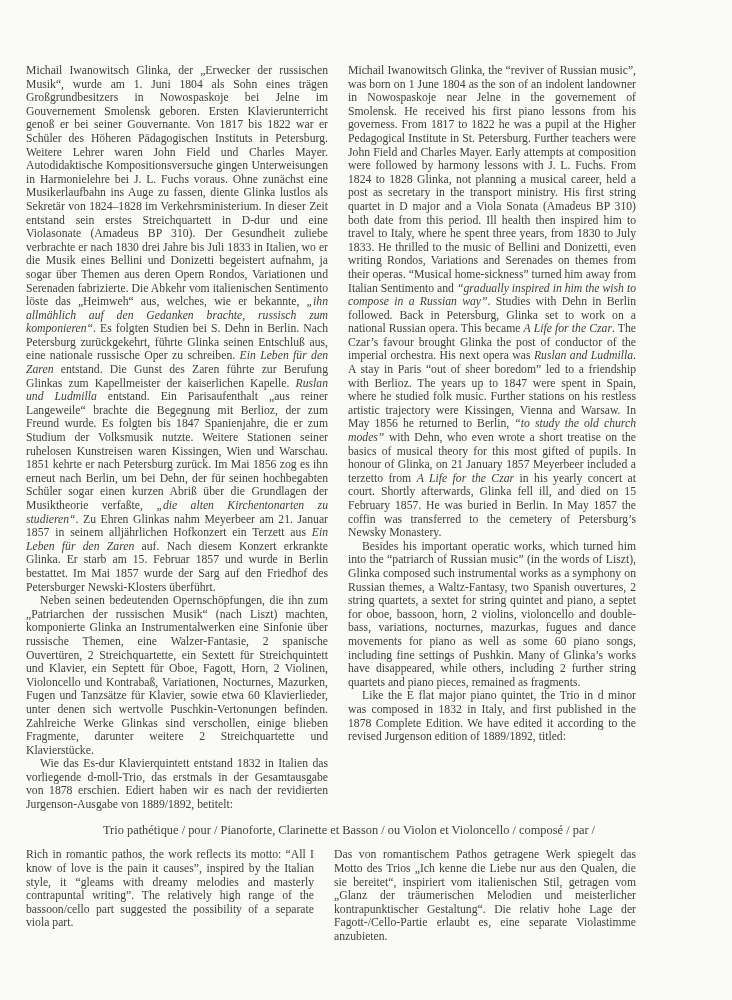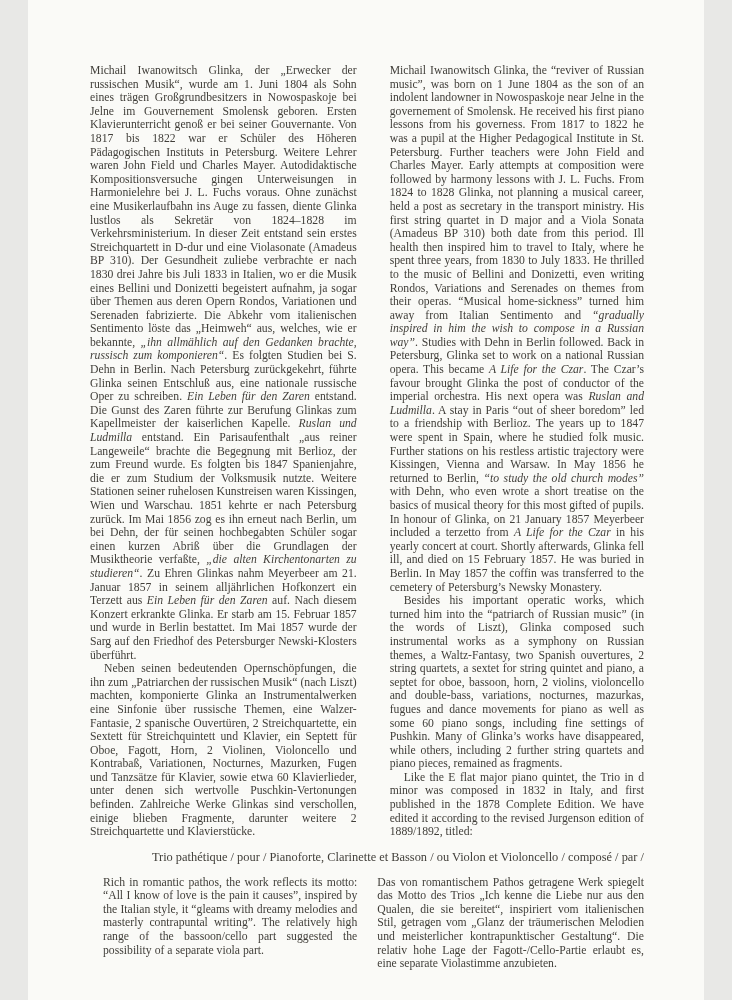--- a/index.html
+++ b/index.html
@@ -1,57 +1,58 @@
 <!DOCTYPE html>
 <html lang="en"><head>
 <meta charset="utf-8">
 <style>
   html, body { margin: 0; padding: 0; background: #e8e8e6; }
   .page {
     position: relative;
-    width: 676px;
+    width: 732px;
     height: 1000px;
     margin: 0 auto;
     background: #fafaf7;
     box-sizing: border-box;
-    padding: 64px 60px 0 62px;
+    padding: 64px 60px 0 26px;
     font-family: "Liberation Serif", "DejaVu Serif", serif;
     color: #403e39;
     overflow: hidden;
   }
   .columns { display: flex; gap: 20px; }
   .col {
     text-align: justify;
     font-size: 11.7px;
     line-height: 13.6px;
     hyphens: auto;
     -webkit-hyphens: auto;
   }
   .col-de { width: 302px; }
-  .col-en { width: 288px; margin-left: 13px; }
+  .col-en { width: 288px; }
   .col p { margin: 0; }
   .col p.indent { text-indent: 14px; }
   .col i { font-style: italic; }
   .title-block {
-    text-align: right;
+    text-align: center;
     margin: 11px 0 10px 0;
     font-size: 12.4px;
     line-height: 15.8px;
   }
   .title-block p { margin: 0; }
 </style>
 </head>
 <body>
 
 <div class="page">
 
   <section class="columns main">
     <div class="col col-de" lang="de">
       <p>Michail Iwanowitsch Glinka, der „Erwecker der russischen Musik“, wurde am 1. Juni 1804 als Sohn eines trägen Großgrundbesitzers in Nowospaskoje bei Jelne im Gouvernement Smolensk geboren. Ersten Klavierunterricht genoß er bei seiner Gouvernante. Von 1817 bis 1822 war er Schüler des Höheren Pädagogischen Instituts in Petersburg. Weitere Lehrer waren John Field und Charles Mayer. Autodidaktische Kompositionsversuche gingen Unterweisungen in Harmonielehre bei J. L. Fuchs voraus. Ohne zunächst eine Musikerlaufbahn ins Auge zu fassen, diente Glinka lustlos als Sekretär von 1824–1828 im Verkehrsministerium. In dieser Zeit entstand sein erstes Streichquartett in D-dur und eine Violasonate (Amadeus BP 310). Der Gesundheit zuliebe verbrachte er nach 1830 drei Jahre bis Juli 1833 in Italien, wo er die Musik eines Bellini und Donizetti begeistert aufnahm, ja sogar über Themen aus deren Opern Rondos, Variationen und Serenaden fabrizierte. Die Abkehr vom italienischen Sentimento löste das „Heimweh“ aus, welches, wie er bekannte, <i>„ihn allmählich auf den Gedanken brachte, russisch zum komponieren“</i>. Es folgten Studien bei S. Dehn in Berlin. Nach Petersburg zurückgekehrt, führte Glinka seinen Entschluß aus, eine nationale russische Oper zu schreiben. <i>Ein Leben für den Zaren</i> entstand. Die Gunst des Zaren führte zur Berufung Glinkas zum Kapellmeister der kaiserlichen Kapelle. <i>Ruslan und Ludmilla</i> entstand. Ein Parisaufenthalt „aus reiner Langeweile“ brachte die Begegnung mit Berlioz, der zum Freund wurde. Es folgten bis 1847 Spanienjahre, die er zum Studium der Volksmusik nutzte. Weitere Stationen seiner ruhelosen Kunstreisen waren Kissingen, Wien und Warschau. 1851 kehrte er nach Petersburg zurück. Im Mai 1856 zog es ihn erneut nach Berlin, um bei Dehn, der für seinen hochbegabten Schüler sogar einen kurzen Abriß über die Grundlagen der Musiktheorie verfaßte, <i>„die alten Kirchentonarten zu studieren“</i>. Zu Ehren Glinkas nahm Meyerbeer am 21. Januar 1857 in seinem alljährlichen Hofkonzert ein Terzett aus <i>Ein Leben für den Zaren</i> auf. Nach diesem Konzert erkrankte Glinka. Er starb am 15. Februar 1857 und wurde in Berlin bestattet. Im Mai 1857 wurde der Sarg auf den Friedhof des Petersburger Newski-Klosters überführt.</p>
       <p class="indent">Neben seinen bedeutenden Opernschöpfungen, die ihn zum „Patriarchen der russischen Musik“ (nach Liszt) machten, komponierte Glinka an Instrumentalwerken eine Sinfonie über russische Themen, eine Walzer-Fantasie, 2 spanische Ouvertüren, 2 Streichquartette, ein Sextett für Streichquintett und Klavier, ein Septett für Oboe, Fagott, Horn, 2 Violinen, Violoncello und Kontrabaß, Variationen, Nocturnes, Mazurken, Fugen und Tanzsätze für Klavier, sowie etwa 60 Klavierlieder, unter denen sich wertvolle Puschkin-Vertonungen befinden. Zahlreiche Werke Glinkas sind verschollen, einige blieben Fragmente, darunter weitere 2 Streichquartette und Klavierstücke.</p>
+      <p class="indent">Wie das Es-dur Klavierquintett entstand 1832 in Italien das vorliegende d-moll-Trio, das erstmals in der Gesamtausgabe von 1878 erschien. Ediert haben wir es nach der revidierten Jurgenson-Ausgabe von 1889/1892, betitelt:</p>
     </div>
     <div class="col col-en" lang="en">
       <p>Michail Iwanowitsch Glinka, the “reviver of Russian music”, was born on 1 June 1804 as the son of an indolent landowner in Nowospaskoje near Jelne in the governement of Smolensk. He received his first piano lessons from his governess. From 1817 to 1822 he was a pupil at the Higher Pedagogical Institute in St. Petersburg. Further teachers were John Field and Charles Mayer. Early attempts at composition were followed by harmony lessons with J. L. Fuchs. From 1824 to 1828 Glinka, not planning a musical career, held a post as secretary in the transport ministry. His first string quartet in D major and a Viola Sonata (Amadeus BP 310) both date from this period. Ill health then inspired him to travel to Italy, where he spent three years, from 1830 to July 1833. He thrilled to the music of Bellini and Donizetti, even writing Rondos, Variations and Serenades on themes from their operas. “Musical home-sickness” turned him away from Italian Sentimento and <i>“gradually inspired in him the wish to compose in a Russian way”</i>. Studies with Dehn in Berlin followed. Back in Petersburg, Glinka set to work on a national Russian opera. This became <i>A Life for the Czar</i>. The Czar’s favour brought Glinka the post of conductor of the imperial orchestra. His next opera was <i>Ruslan and Ludmilla</i>. A stay in Paris “out of sheer boredom” led to a friendship with Berlioz. The years up to 1847 were spent in Spain, where he studied folk music. Further stations on his restless artistic trajectory were Kissingen, Vienna and Warsaw. In May 1856 he returned to Berlin, <i>“to study the old church modes”</i> with Dehn, who even wrote a short treatise on the basics of musical theory for this most gifted of pupils. In honour of Glinka, on 21 January 1857 Meyerbeer included a terzetto from <i>A Life for the Czar</i> in his yearly concert at court. Shortly afterwards, Glinka fell ill, and died on 15 February 1857. He was buried in Berlin. In May 1857 the coffin was transferred to the cemetery of Petersburg’s Newsky Monastery.</p>
       <p class="indent">Besides his important operatic works, which turned him into the “patriarch of Russian music” (in the words of Liszt), Glinka composed such instrumental works as a symphony on Russian themes, a Waltz-Fantasy, two Spanish ouvertures, 2 string quartets, a sextet for string quintet and piano, a septet for oboe, bassoon, horn, 2 violins, violoncello and double-bass, variations, nocturnes, mazurkas, fugues and dance movements for piano as well as some 60 piano songs, including fine settings of Pushkin. Many of Glinka’s works have disappeared, while others, including 2 further string quartets and piano pieces, remained as fragments.</p>
       <p class="indent">Like the E flat major piano quintet, the Trio in d minor was composed in 1832 in Italy, and first published in the 1878 Complete Edition. We have edited it according to the revised Jurgenson edition of 1889/1892, titled:</p>
     </div>
   </section>
 
   <section class="title-block">
     <p>Trio pathétique / pour / Pianoforte, Clarinette et Basson / ou Violon et Violoncello / composé / par /</p>

